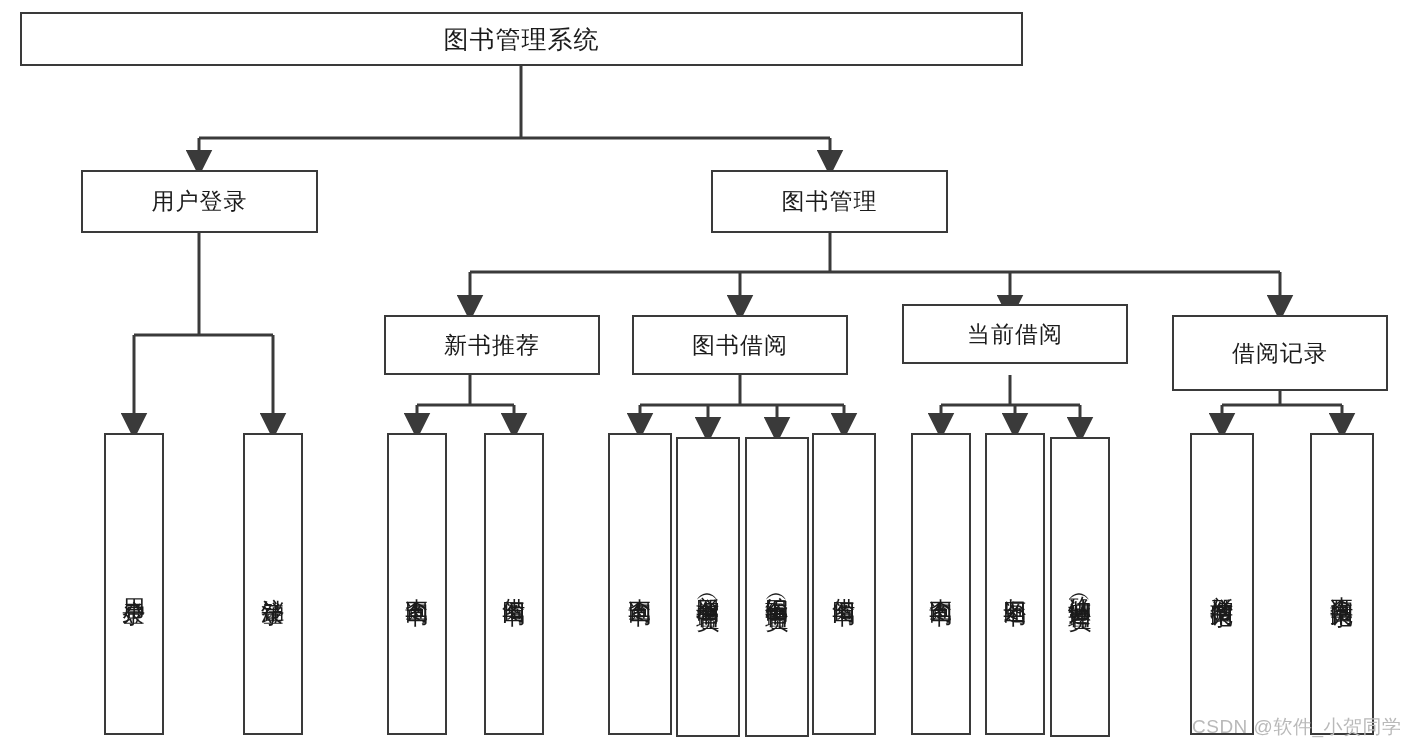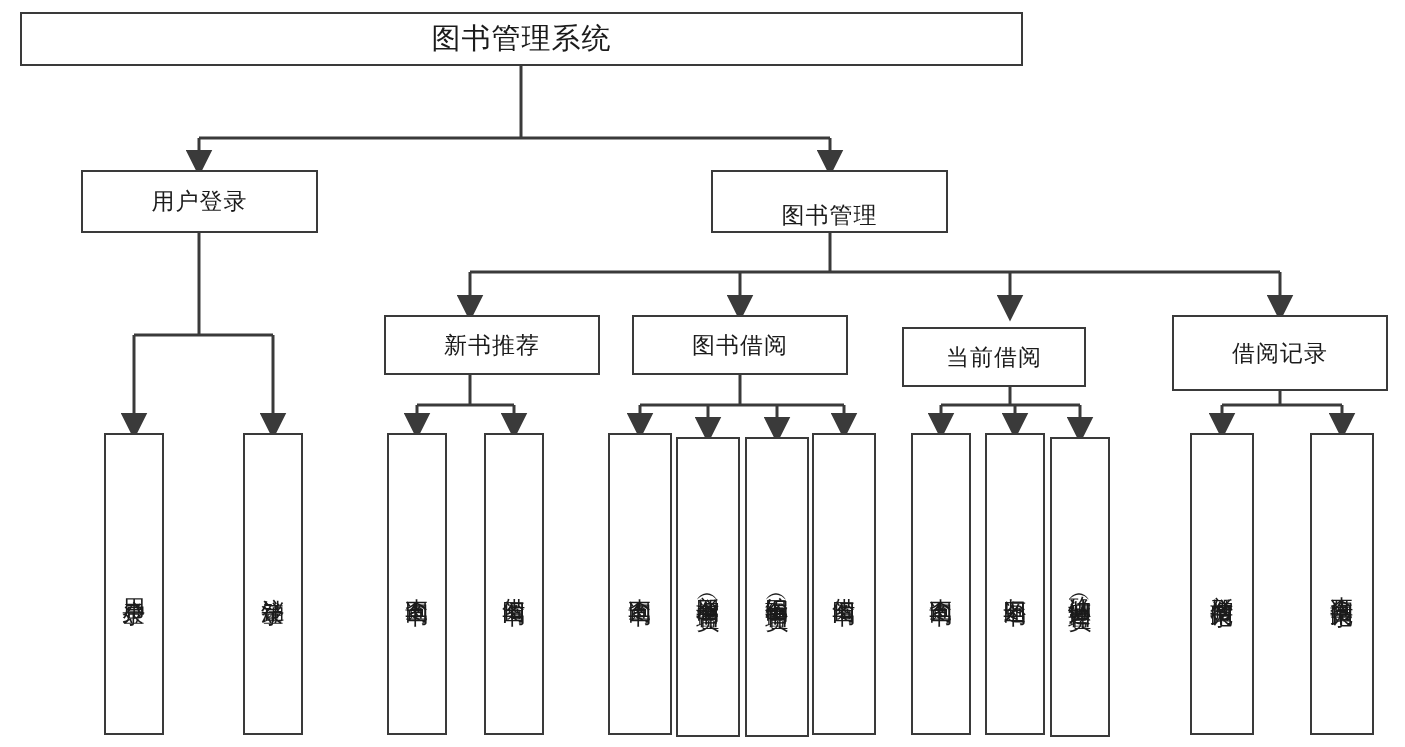--- a/index.html
+++ b/index.html
@@ -31,21 +31,21 @@
     box-sizing: border-box;
     background: #ffffff;
     border: 2px solid #3a3a3a;
     display: flex;
     align-items: center;
     justify-content: center;
     text-align: center;
     color: #1b1b1b;
   }
   .node.root {
-    font-size: 29px;
+    font-size: 25px;
     letter-spacing: 1px;
   }
   .node.lvl1,
   .node.lvl2 {
     font-size: 23px;
     letter-spacing: 1px;
   }
   .node.leaf {
     font-size: 23px;
     line-height: 1.06;
@@ -121,32 +121,32 @@
       <path d="M 1342 405 L 1342 426" marker-end="url(#arrow)"></path>
     </g>
   </svg>
 
   <div class="node root" id="root-node" style="left: 20px; top: 12px; width: 1003px; height: 54px;">图书管理系统</div>
 
   <div id="level1-layer">
       <div class="node lvl1" style="left: 81px; top: 170px; width: 237px; height: 63px;">
         <span>用户登录</span>
       </div>
-      <div class="node lvl1" style="left: 711px; top: 170px; width: 237px; height: 63px; align-items: flex-end;">
+      <div class="node lvl1" style="left: 711px; top: 170px; width: 237px; height: 63px;">
         <span>图书管理</span>
       </div>
     </div>
   <div id="level2-layer">
       <div class="node lvl2" style="left: 384px; top: 315px; width: 216px; height: 60px;">
         <span>新书推荐</span>
       </div>
       <div class="node lvl2" style="left: 632px; top: 315px; width: 216px; height: 60px;">
         <span>图书借阅</span>
       </div>
-      <div class="node lvl2" style="left: 902px; top: 327px; width: 184px; height: 60px;">
+      <div class="node lvl2" style="left: 902px; top: 304px; width: 226px; height: 60px;">
         <span>当前借阅</span>
       </div>
       <div class="node lvl2" style="left: 1172px; top: 315px; width: 216px; height: 76px;">
         <span>借阅记录</span>
       </div>
     </div>
   <div id="leaf-layer">
       <div class="node leaf" style="left: 104px; top: 433px; width: 60px; height: 302px;">
         <span class="vtext">用户登录</span>
       </div>
@@ -181,14 +181,15 @@
         <span class="vtext">确认归还（管理员）</span>
       </div>
       <div class="node leaf" style="left: 1190px; top: 433px; width: 64px; height: 302px;">
         <span class="vtext">新增借阅记录</span>
       </div>
       <div class="node leaf" style="left: 1310px; top: 433px; width: 64px; height: 302px;">
         <span class="vtext">查询借阅记录</span>
       </div>
     </div>
 
+  <div class="watermark" id="watermark" style="left: 1192px; top: 714px;">CSDN @软件_小贺同学</div>
 
 </div>
 
 </body></html>

